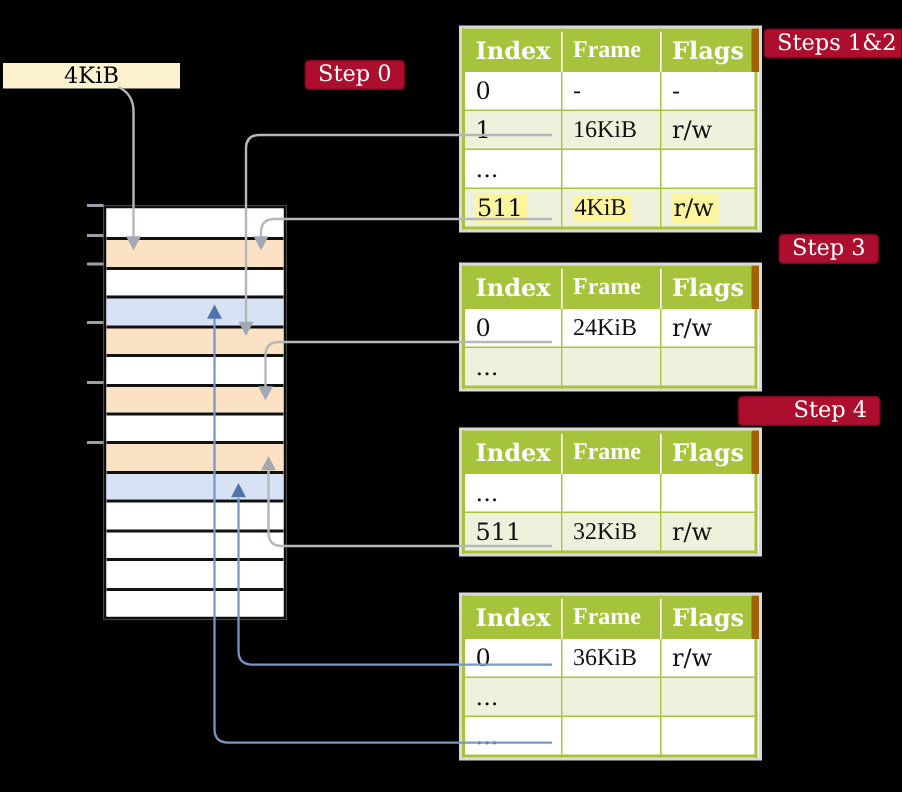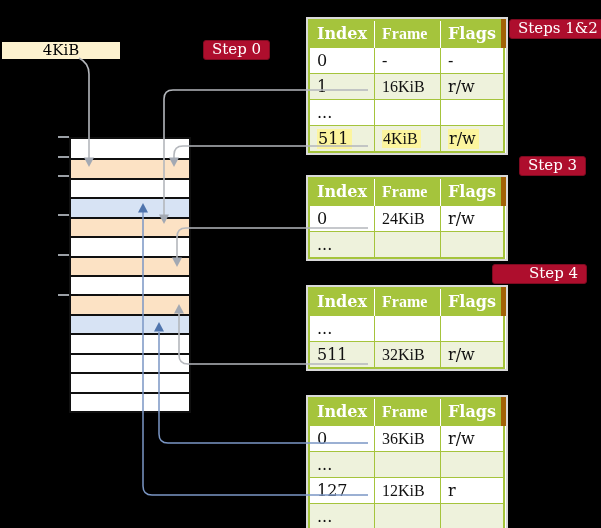--- a/index.html
+++ b/index.html
@@ -183,25 +183,20 @@
         <td><span>0</span></td>
         <td><span>36KiB</span></td>
         <td><span>r/w</span></td>
       </tr>
       <tr>
         <td><span>...</span></td>
         <td></td>
         <td></td>
       </tr>
       <tr>
-        <td><span>127</span></td>
-        <td><span>12KiB</span></td>
-        <td><span>r</span></td>
-      </tr>
-      <tr>
         <td><span>...</span></td>
         <td></td>
         <td></td>
       </tr>
     </tbody>
   </table>
 
 <svg class="overlay" width="601" height="528" viewBox="0 0 601 528">
 
   <path class="garrow" d="M 79 58 Q 89 63 89 74 L 89 158"></path>

